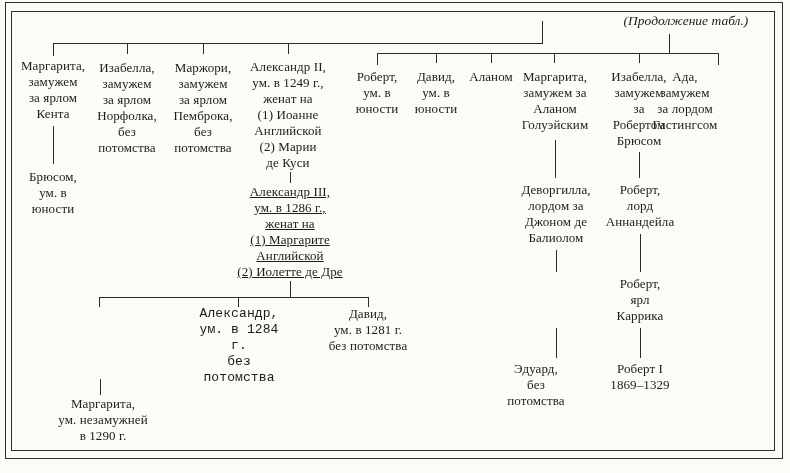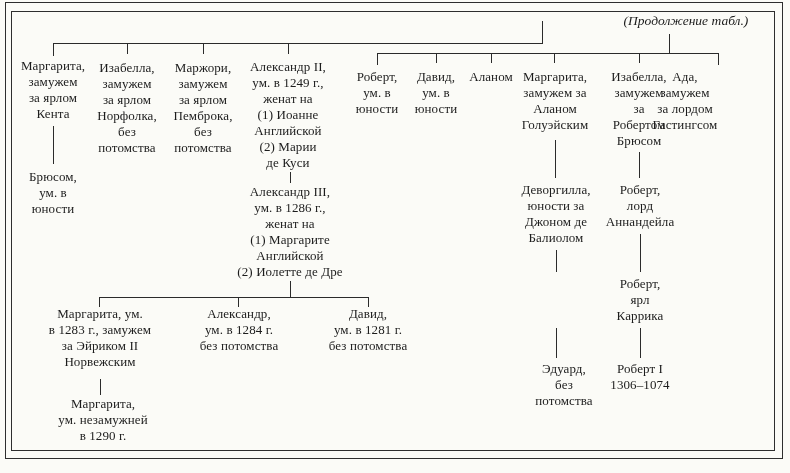--- a/index.html
+++ b/index.html
@@ -126,50 +126,46 @@
 Робертом
 Брюсом</div>
   <div class="node" style="left:641px; top:69px; width:88px;">Ада,
 замужем
 за лордом
 Гастингсом</div>
 
   <div class="node" style="left:18px; top:169px; width:70px;">Брюсом,
 ум. в
 юности</div>
-  <div class="node" style="left:216px; top:184px; width:148px;">Александр III,
+  <div class="node" style="left:216px; top:184px; width:148px;text-decoration:underline;">Александр III,
 ум. в 1286 г.,
 женат на
 (1) Маргарите
 Английской
 (2) Иолетте де Дре</div>
-  <div class="node" style="left:36px; top:306px; width:128px;">Маргарита, ум.
-в 1283 г., замужем
-за Эйриком II
-Норвежским</div>
-  <div class="node" style="left:189px; top:306px; width:100px;">Александр,
+  <div class="node" style="left:189px; top:306px; width:100px;font-family:Liberation Mono, monospace;">Александр,
 ум. в 1284 г.
 без потомства</div>
   <div class="node" style="left:318px; top:306px; width:100px;">Давид,
 ум. в 1281 г.
 без потомства</div>
   <div class="node" style="left:43px; top:396px; width:120px;">Маргарита,
 ум. незамужней
 в 1290 г.</div>
 
   <div class="node" style="left:508px; top:182px; width:96px;">Деворгилла,
-юности за
+лордом за
 Джоном де
 Балиолом</div>
-  <div class="node" style="left:524px; top:361px; width:80px;">Эдуард,
+  <div class="node" style="left:496px; top:361px; width:80px;">Эдуард,
 без
 потомства</div>
 
   <div class="node" style="left:594px; top:182px; width:92px;">Роберт,
 лорд
 Аннандейла</div>
   <div class="node" style="left:605px; top:276px; width:70px;">Роберт,
 ярл
 Каррика</div>
   <div class="node" style="left:597px; top:361px; width:86px;">Роберт I
-1306–1074</div>
+1869–1329</div>
 
 </div>
 
 </body></html>

